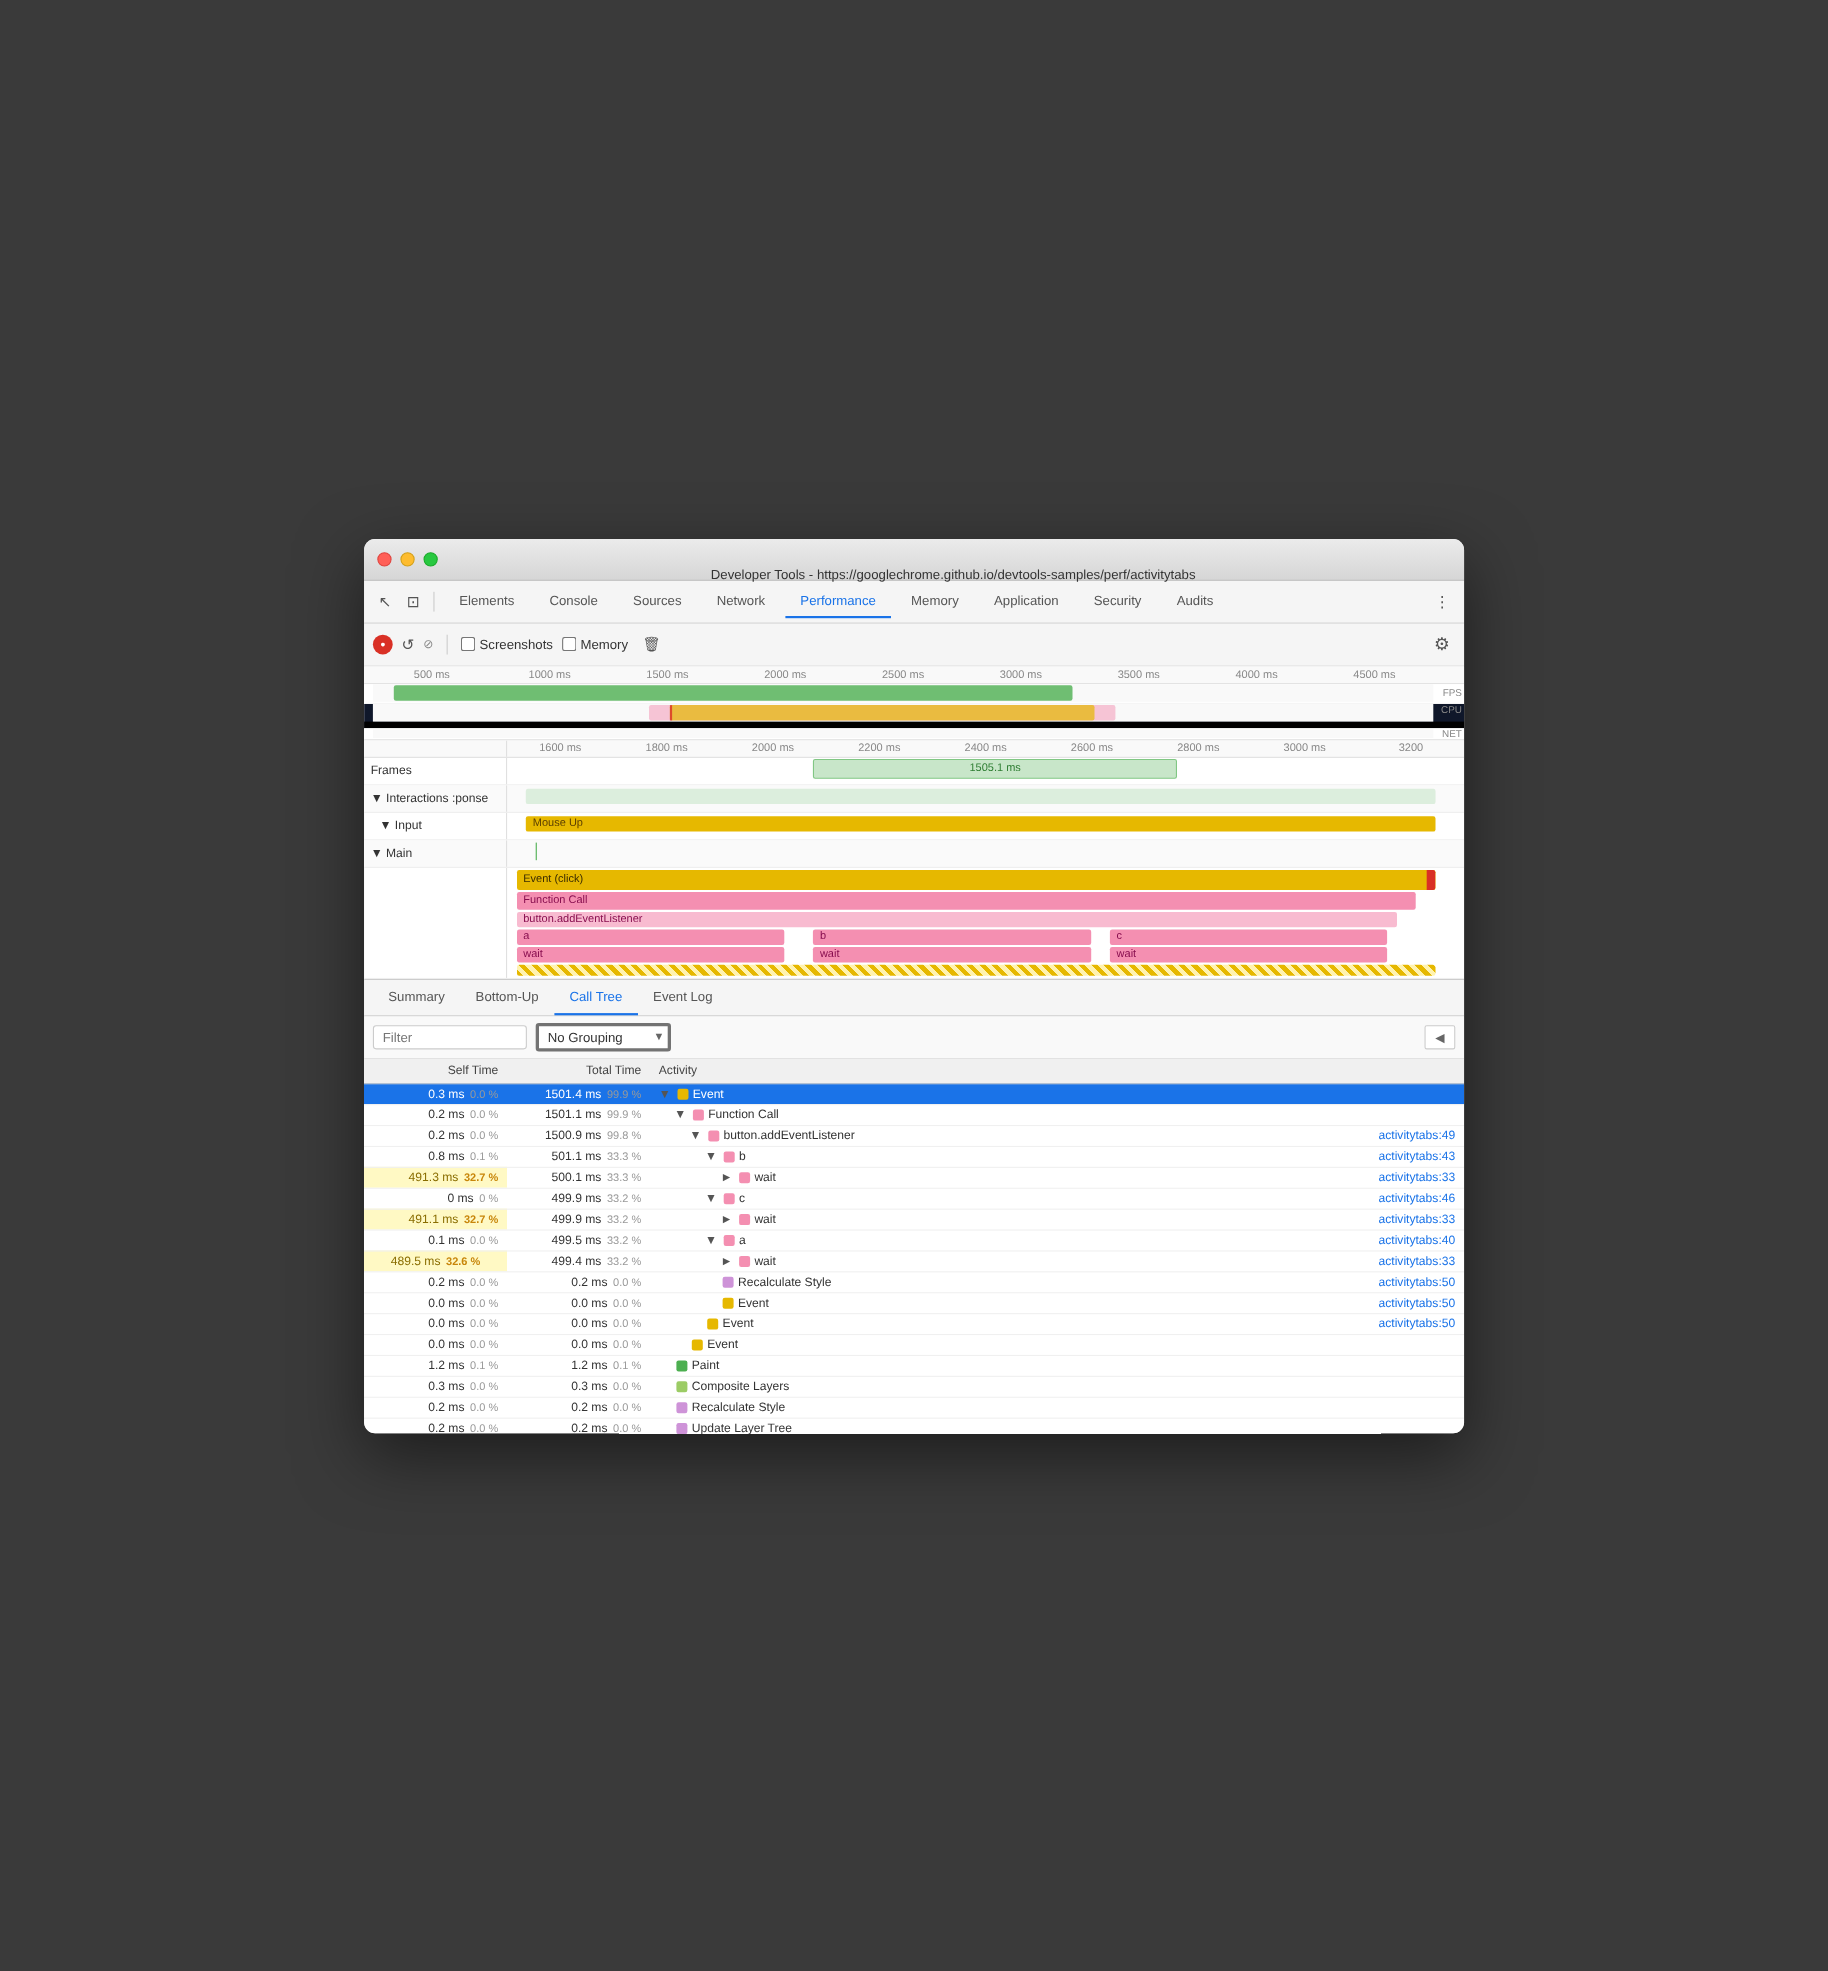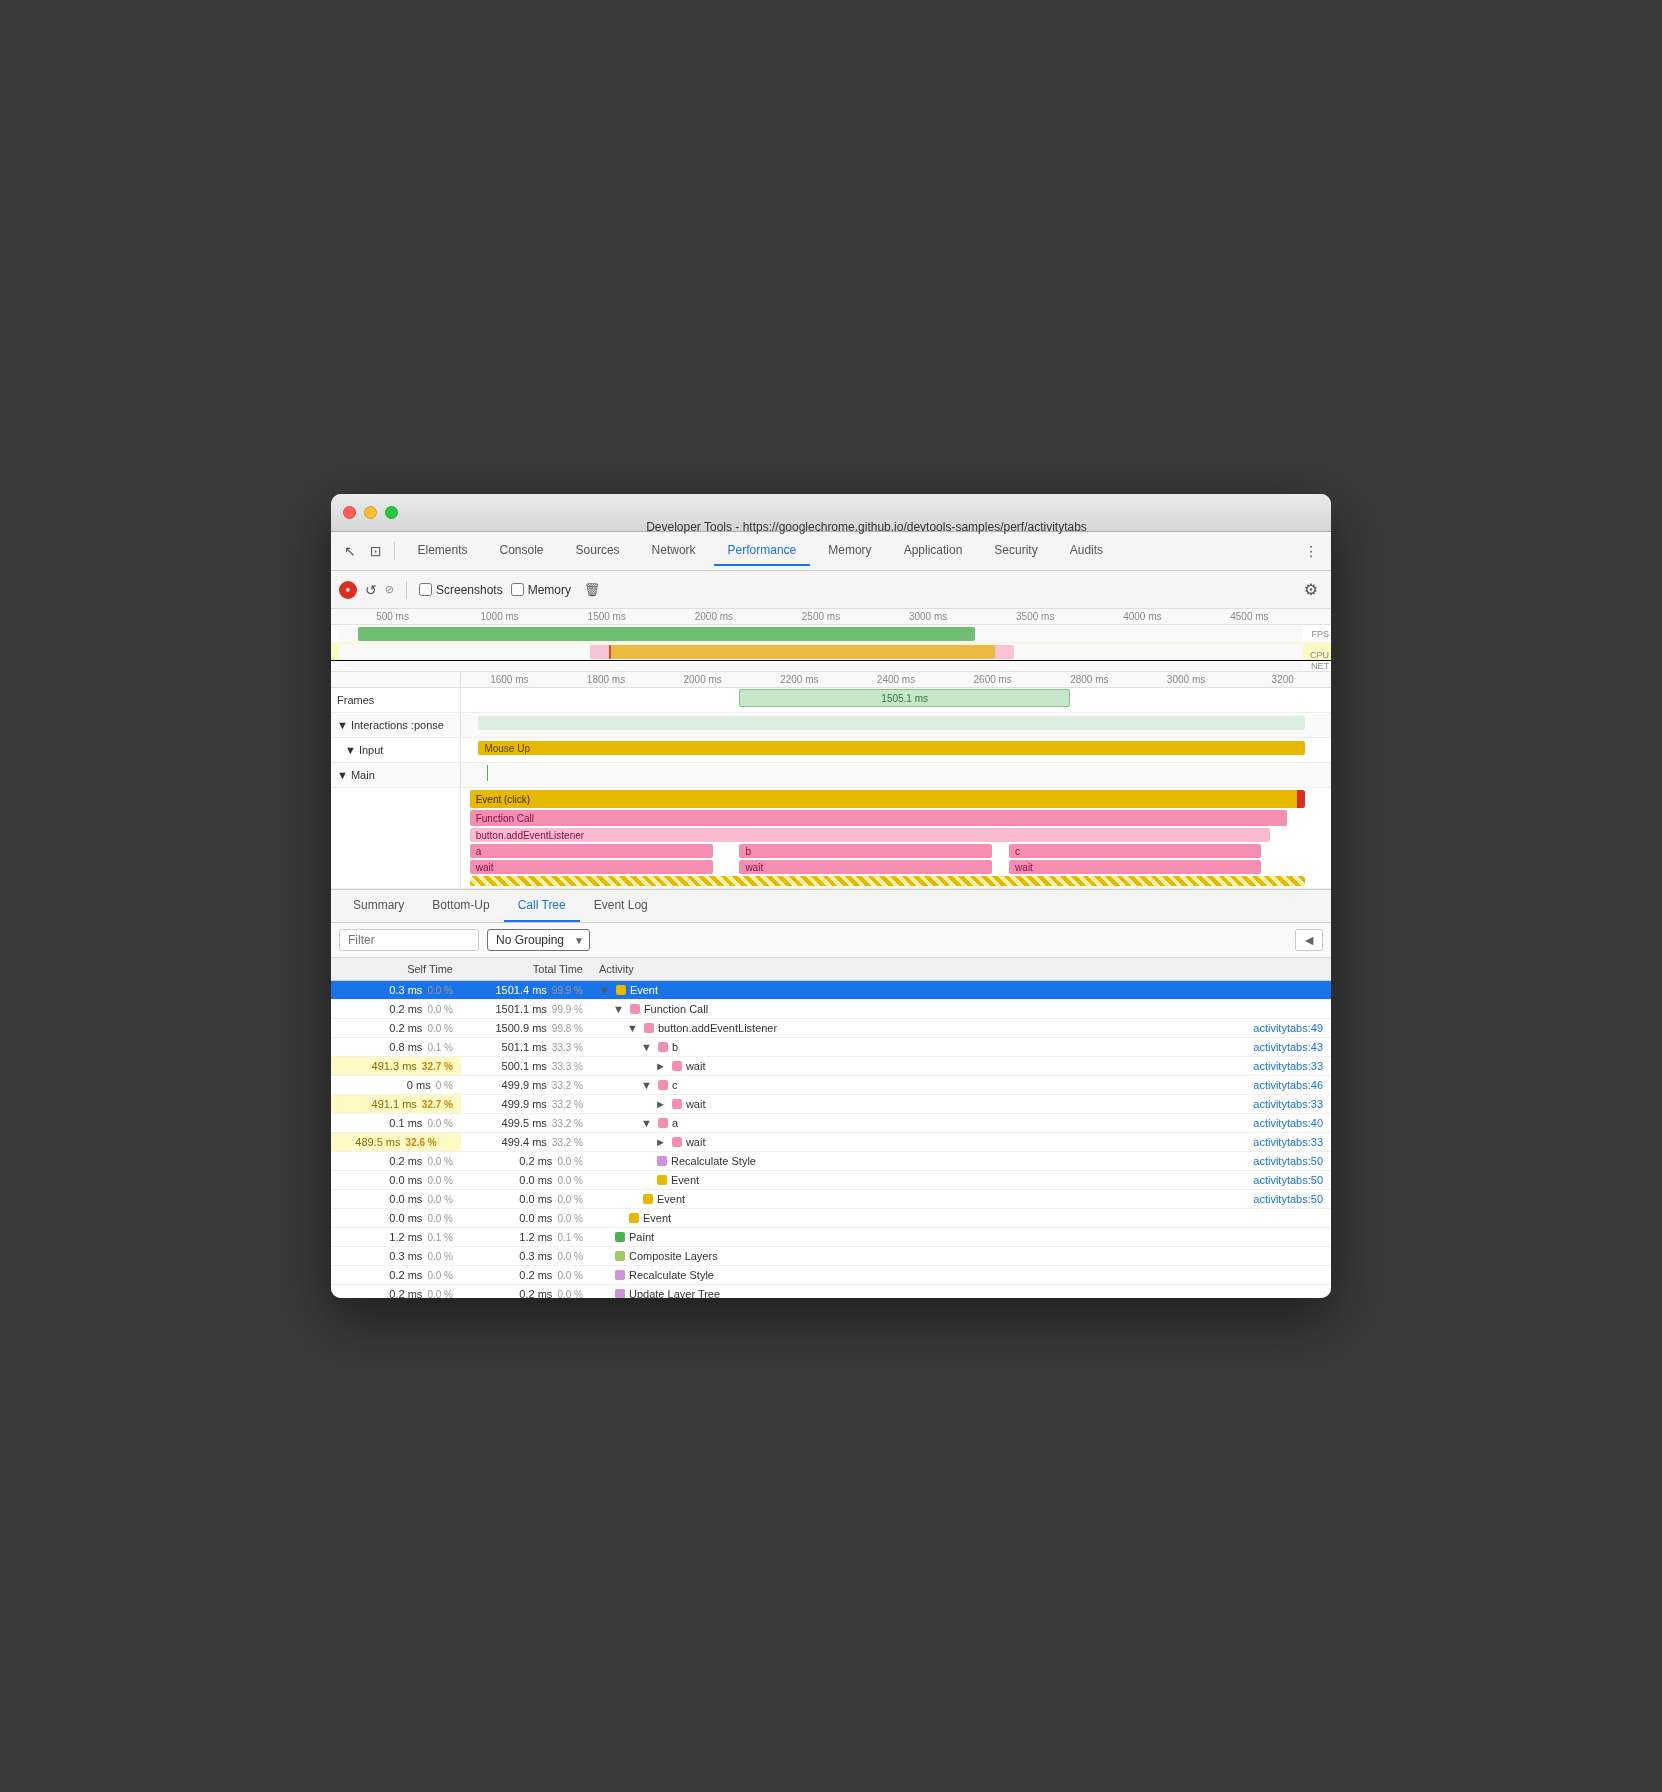--- a/index.html
+++ b/index.html
@@ -126,23 +126,23 @@
     .filter-input {
       border: 1px solid #ccc;
       border-radius: 3px;
       padding: 3px 8px;
       font-size: 12px;
       color: #aaa;
       width: 140px;
       background: #fff;
     }
     .grouping-select {
-      border: 1px solid #737373;
+      border: 3px solid #737373;
       border-radius: 3px;
-      padding: 3px 24px 3px 8px;
+      padding: 3px 40px 3px 8px;
       font-size: 12px;
       color: #333;
       background: #fff;
       appearance: none;
       position: relative;
     }
     .select-wrapper {
       position: relative;
       display: inline-flex;
       align-items: center;
@@ -303,21 +303,21 @@
     </div>
 
     <div style="display:flex; align-items:center; background:#fff; min-height:18px; border-bottom:1px solid #f5f5f5;">
       <div style="width:8px; flex-shrink:0;"></div>
       <div style="flex:1; height:16px; position:relative; background:#f9f9f9;">
         <div style="position:absolute; left:2%; width:64%; height:14px; top:1px; background:#4caf50; border-radius:2px; opacity:0.8;"></div>
       </div>
       <div style="width:28px; font-size:9px; color:#888; text-align:right; padding-right:2px;">FPS</div>
     </div>
 
-    <div style="display:flex; align-items:flex-end; background:#fef9c3; min-height:18px; border-bottom:1px solid #000000;">
+    <div style="display:flex; align-items:flex-start; background:#0f172a; min-height:18px; border-bottom:6px solid #000000;">
       <div style="width:8px; flex-shrink:0;"></div>
       <div style="flex:1; height:16px; position:relative; background:#f9f9f9;">
 
         <div style="position:absolute; left:26%; width:44%; height:14px; top:1px; background:#f48fb1; border-radius:2px; opacity:0.5;"></div>
         <div style="position:absolute; left:28%; width:40%; height:14px; top:1px; background:#e6b800; border-radius:2px; opacity:0.7;"></div>
         <div style="position:absolute; left:28%; width:2px; height:14px; top:1px; background:#d93025; opacity:0.8;"></div>
       </div>
       <div style="width:28px; font-size:9px; color:#888; text-align:right; padding-right:2px;">CPU</div>
     </div>
 

